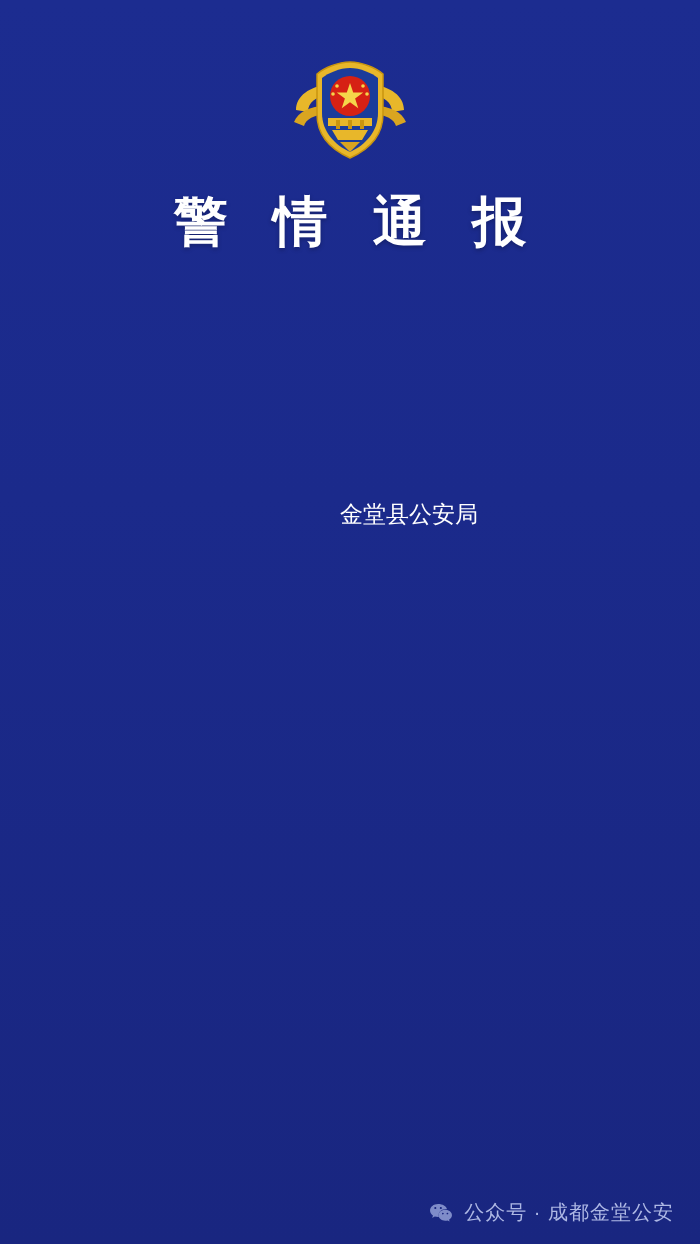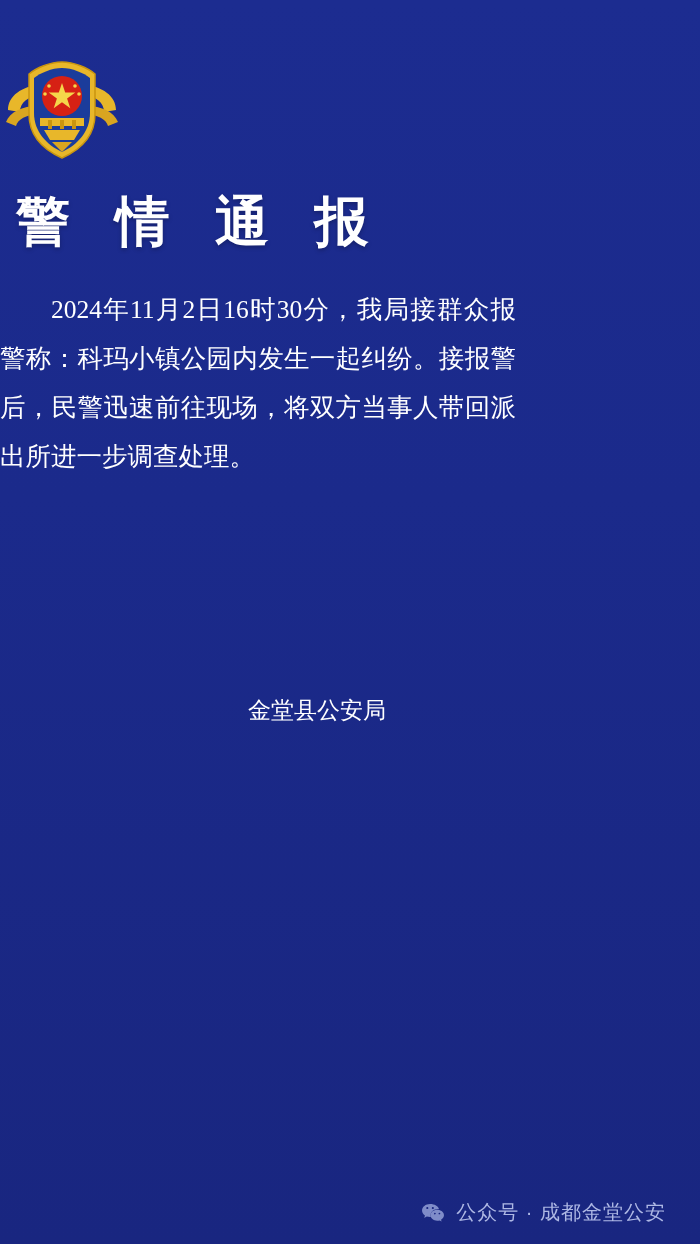--- a/index.html
+++ b/index.html
@@ -15,20 +15,21 @@
     position: relative;
   }
   .poster {
     position: relative;
     width: 700px;
     height: 1244px;
     background: linear-gradient(180deg, #1c2c90 0%, #1b2a8b 40%, #192680 100%);
     box-sizing: border-box;
     display: flex;
     flex-direction: column;
+    align-items: center;
   }
 
   
   .emblem-wrap {
     margin-top: 52px;
     width: 124px;
     height: 124px;
     position: relative;
   }
   .emblem-svg {
@@ -78,21 +79,21 @@
   }
   .signature .sig-line {
     display: block;
     padding-left: 118px;
   }
 
   
   .footer {
     position: absolute;
     bottom: 18px;
-    right: 34px;
+    right: 26px;
     display: flex;
     align-items: center;
     gap: 10px;
     color: #aeb8e4;
     font-size: 20px;
     font-family: "Liberation Sans", sans-serif;
   }
   .wechat-icon {
     width: 26px;
     height: 26px;
@@ -137,21 +138,20 @@
 
       <rect x="48" y="68" width="4" height="9" fill="#c9950f"></rect>
       <rect x="60" y="68" width="4" height="9" fill="#c9950f"></rect>
       <rect x="72" y="68" width="4" height="9" fill="#c9950f"></rect>
     </svg>
   </div>
 
   <div class="title">警 情 通 报</div>
 
   <div class="body-text">
-    <p>2024年11月2日16时30分，我局接群众报警称：科玛小镇公园内发生一起纠纷。接报警后，民警迅速前往现场，将双方当事人带回派出所进一步调查处理。</p>
   </div>
 
   <div class="signature">
     <span class="sig-line">金堂县公安局</span>
 
   </div>
 
   <div class="footer">
     <svg class="wechat-icon" viewBox="0 0 32 32">
       <path d="M12.4 5C6.9 5 2.5 8.6 2.5 13c0 2.5 1.4 4.7 3.6 6.2l-0.9 2.8 3.1-1.6c1.3 0.4 2.7 0.6 4.1 0.6 0.3 0 0.6 0 0.9 0 -0.2-0.7-0.3-1.4-0.3-2.1 0-4.3 4.2-7.7 9.4-7.7 0.3 0 0.6 0 0.9 0C22.6 7.7 18 5 12.4 5z M9 11.2c-0.7 0-1.3-0.6-1.3-1.3s0.6-1.3 1.3-1.3 1.3 0.6 1.3 1.3S9.7 11.2 9 11.2z M15.8 11.2c-0.7 0-1.3-0.6-1.3-1.3s0.6-1.3 1.3-1.3 1.3 0.6 1.3 1.3S16.5 11.2 15.8 11.2z" fill="#7f8cc9"></path>

